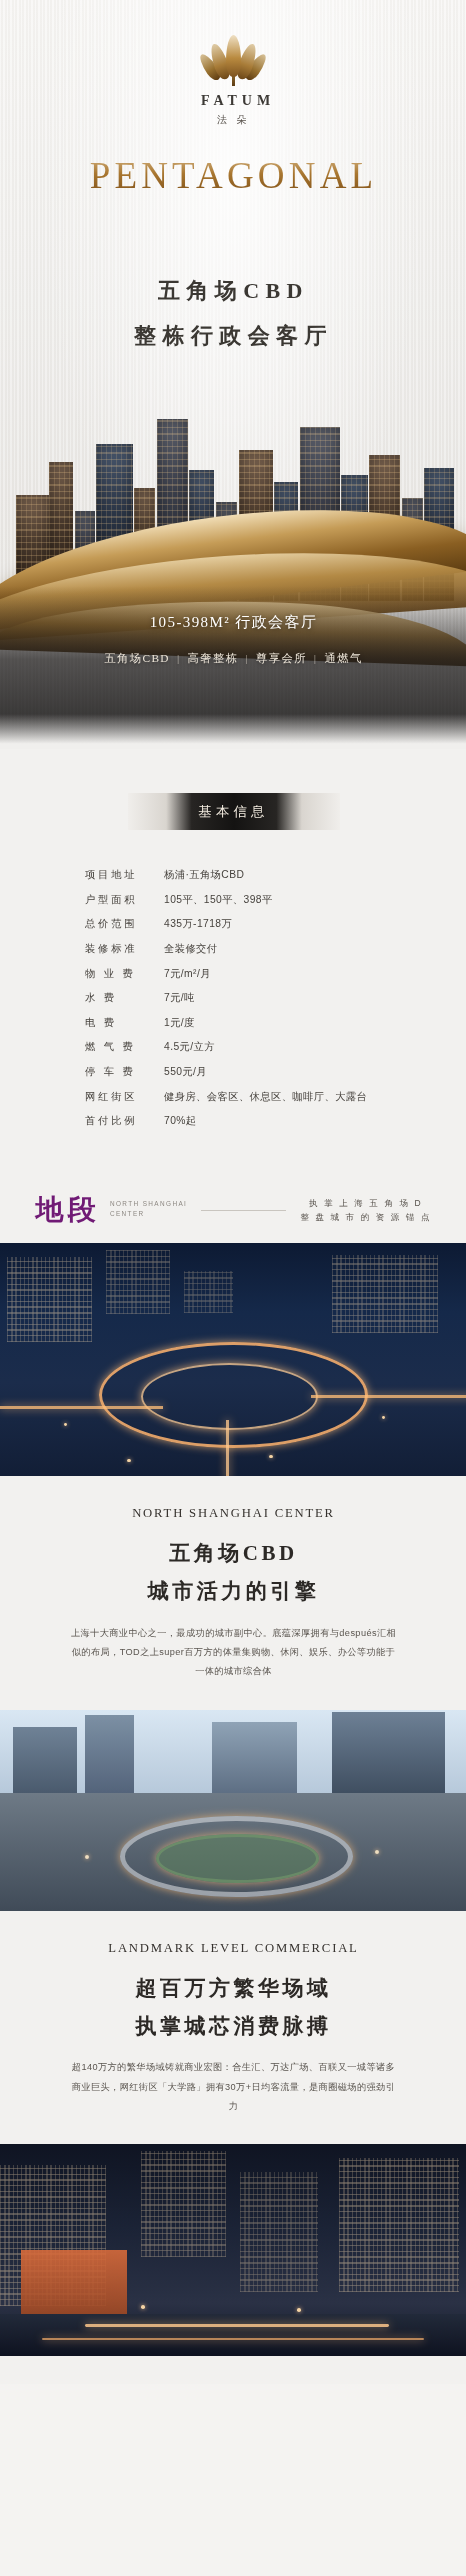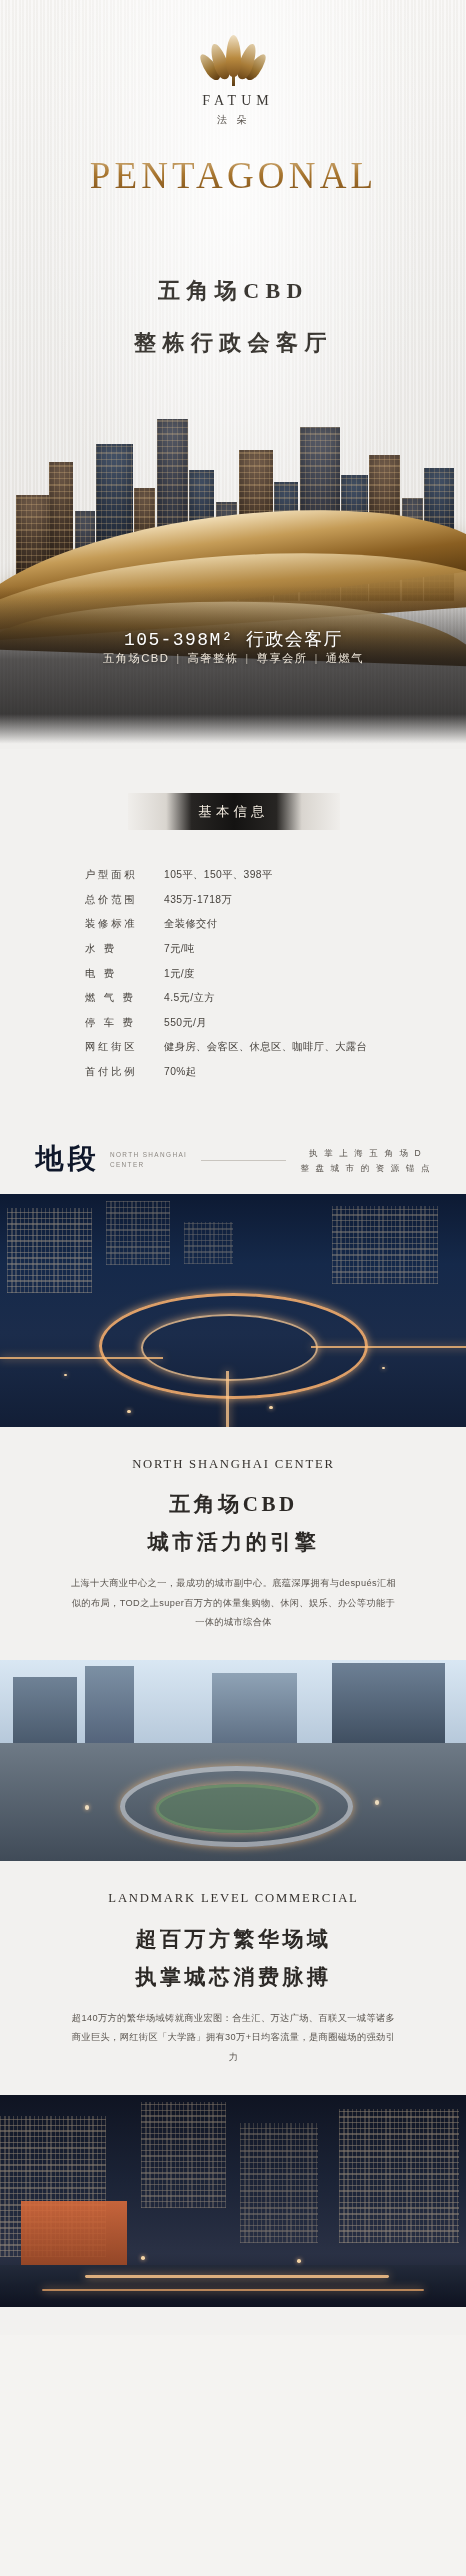--- a/index.html
+++ b/index.html
@@ -65,21 +65,21 @@
   .lp5 { width: 12px; height: 30px; left: 47px; top: 18.4px;
          background: linear-gradient(180deg,#d6c096,#97702f 60%,#5e3c13);
          transform: rotate(35deg); z-index: 2;}
   .logo-stem {
     position: absolute; left: 29px; top: 38px;
     width: 2.8px; height: 14px;
     background: linear-gradient(180deg,#9a7130,#5c3c14);
   }
   .logo-en {
     font-size: 14px; letter-spacing: 5px;
-    color: #3d3a36; font-weight: 400;
+    color: #3d3a36; font-weight: 700;
     font-family: "Liberation Serif", serif;
     margin-left: 9px;
   }
   .logo-cn {
     margin-top: 4.2px;
     font-size: 10px; letter-spacing: 3.5px; color: #5c5650;
     font-family: "Liberation Serif", serif;
   }
 
   .hero-title {
@@ -101,21 +101,21 @@
 
   .hero-sub {
     position: absolute; top: 276px; left: 0; right: 0;
     text-align: center; z-index: 6;
   }
   .hero-sub .s1 {
     font-size: 22px; letter-spacing: 6.4px; color: #3b3833;
     font-family: "Liberation Serif", serif; font-weight: 700;
   }
   .hero-sub .s2 {
-    margin-top: 22px;
+    margin-top: 15px;
     font-size: 22px; letter-spacing: 6.4px; color: #3b3833;
     font-family: "Liberation Serif", serif; font-weight: 700;
   }
 
   
   .skyline {
     position: absolute; left: 0; right: 0; top: 368px;
     height: 233px; z-index: 4;
   }
   .bld {
@@ -163,29 +163,30 @@
     opacity: .9;
   }
 
   .hero-badge {
     position: absolute; left: 0; right: 0; bottom: 83px;
     text-align: center; z-index: 9;
   }
   .hero-badge .area {
     display: inline-block;
     color: #ffffff;
-    font-size: 18px; letter-spacing: 1.4px;
-    font-family: Liberation Mono, monospace;
+    font-size: 15px; letter-spacing: 1.4px;
+    font-family: Liberation Serif, serif;
     padding: 0 5.7px;
     text-shadow: 0 1.4px 5.7px rgba(0,0,0,.55);
   }
   .hero-badge .bars {
-    margin-top: 0;
+    margin-top: 19px;
     font-size: 11.3px; letter-spacing: 1.4px; color: #efe7da;
     text-shadow: 0 1.4px 4.2px rgba(0,0,0,.5);
+    font-family: Liberation Serif, serif;
   }
   .hero-badge .bars span { padding: 0 7px; }
   .hero-badge .bars i { font-style: normal; color: rgba(239,231,218,.6); }
   .hero-dark {
     position: absolute; left: 0; right: 0; bottom: 0; height: 163px;
     background: linear-gradient(180deg, rgba(20,20,24,0) 0%, rgba(26,24,24,.72) 45%, rgba(18,17,17,.88) 100%);
     z-index: 8;
   }
   .hero-fade-bottom {
     position:absolute; left:0; right:0; bottom:0; height:35px;
@@ -228,22 +229,22 @@
   
   .section-loc-head {
     background: #f2f1ef;
     padding: 24px 0 18.4px;
   }
   .loc-head-inner {
     width: 396px; margin: 0 auto;
     display: flex; align-items: center; gap: 10px;
   }
   .loc-cn {
-    font-size: 28px; letter-spacing: 4.2px; color: #0f172a;
-    font-family: Liberation Mono, monospace; font-weight: 700;
+    font-size: 28px; letter-spacing: 4.2px; color: #701a75;
+    font-family: Liberation Serif, serif; font-weight: 700;
     line-height: 1;
   }
   .loc-en {
     font-size: 6.4px; letter-spacing: 1.4px; color: #8c8781;
     line-height: 1.5; padding-bottom: 2.1px;
   }
   .loc-rule {
     flex: 1; height: 0.7px; background: #c9c5bf; margin: 0 4.2px;
   }
   .loc-right {
@@ -373,30 +374,38 @@
     <div class="hero-fade-bottom"></div>
   </div>
 
   <div class="section-info">
     <div class="title-plate">
       <span>基本信息</span>
     </div>
 
     <div class="info-table">
       <div class="info-row">
+        <div class="info-label">项目地址</div>
+        <div class="info-value">杨浦·五角场CBD</div>
+      </div>
+      <div class="info-row">
         <div class="info-label">户型面积</div>
         <div class="info-value">105平、150平、398平</div>
       </div>
       <div class="info-row">
         <div class="info-label">总价范围</div>
         <div class="info-value">435万-1718万</div>
       </div>
       <div class="info-row">
         <div class="info-label">装修标准</div>
         <div class="info-value">全装修交付</div>
+      </div>
+      <div class="info-row">
+        <div class="info-label">物 业 费</div>
+        <div class="info-value">7元/m²/月</div>
       </div>
       <div class="info-row">
         <div class="info-label">水   费</div>
         <div class="info-value">7元/吨</div>
       </div>
       <div class="info-row">
         <div class="info-label">电   费</div>
         <div class="info-value">1元/度</div>
       </div>
       <div class="info-row">

